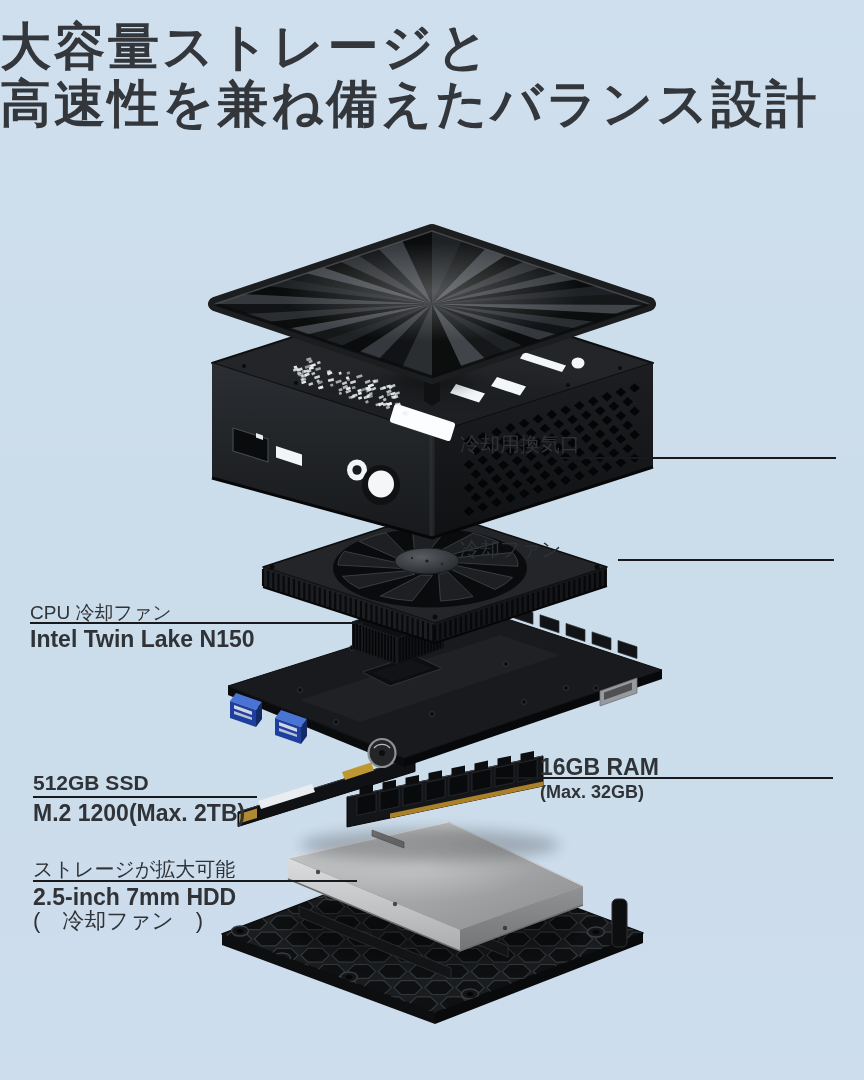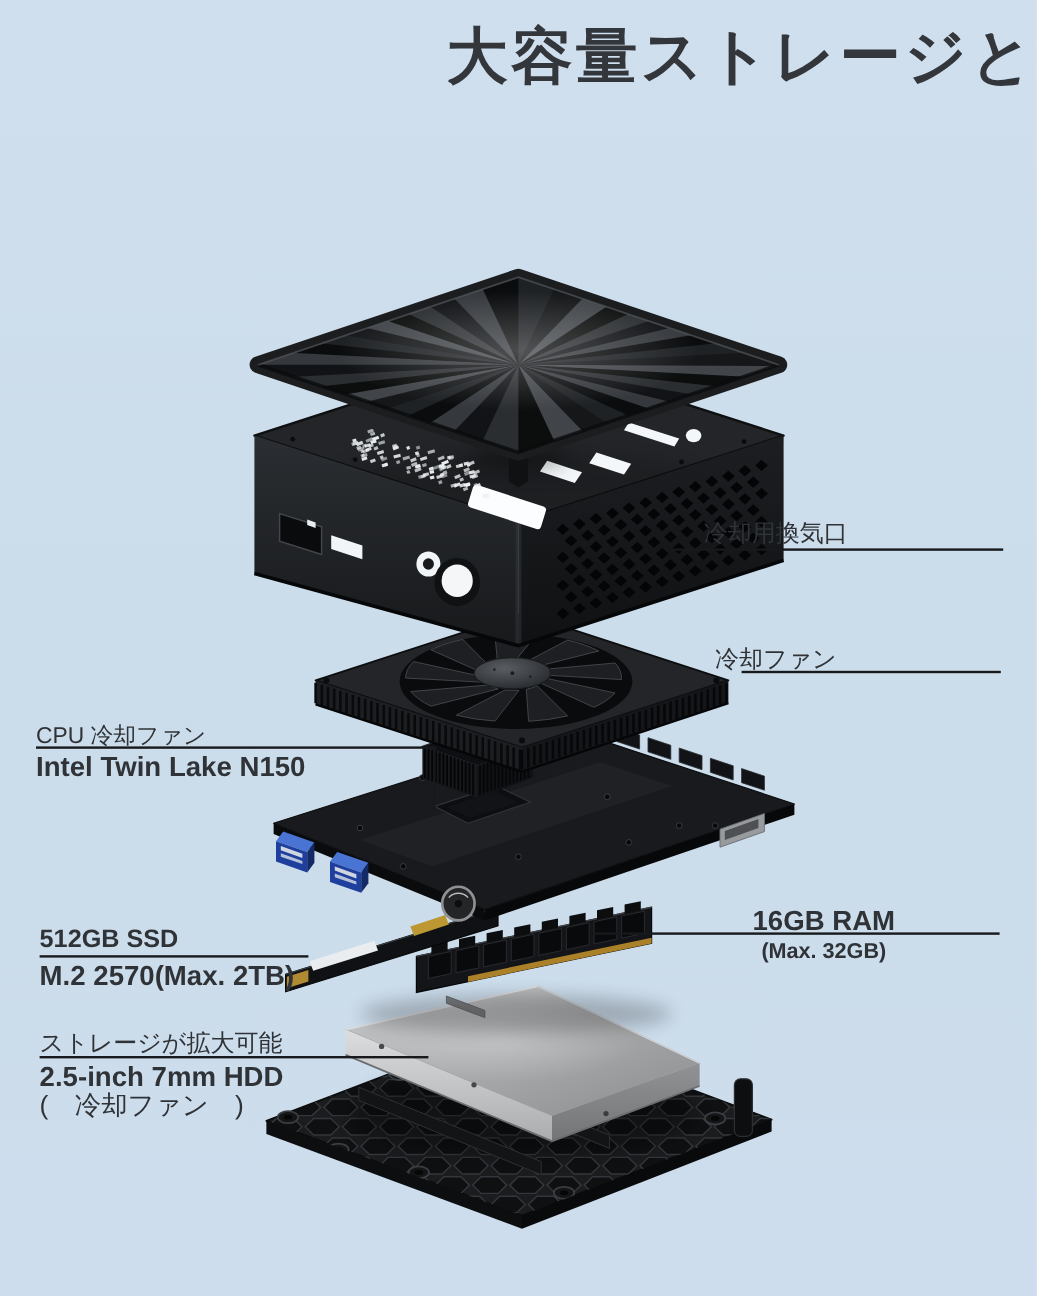--- a/index.html
+++ b/index.html
@@ -3,40 +3,41 @@
 <meta charset="utf-8">
 <style>
   html,body{margin:0;padding:0;}
   body{
     width:864px;height:1080px;position:relative;overflow:hidden;
     background:linear-gradient(180deg,#cfdfee 0%,#cbdcea 55%,#cddded 100%);
     font-family:"Liberation Sans","DejaVu Sans",sans-serif;
     color:#2f3337;
   }
   #title{
-    position:absolute;top:18px;left:0;width:864px;text-align:right;
+    position:absolute;top:18px;left:0;width:864px;text-align:left;
     font-size:51px;line-height:57px;font-weight:600;color:#33373c;letter-spacing:3px;
   }
   #device-svg{position:absolute;left:0;top:0;width:864px;height:1080px;}
   .lbl{position:absolute;white-space:nowrap;}
-  .r{text-align:center;}
+  .r{text-align:left;}
   .jp20{font-size:20px;font-weight:500;}
   .jp19{font-size:19px;font-weight:400;}
   .jp22{font-size:22px;font-weight:400;}
   .en23{font-size:23px;font-weight:700;}
   .en22{font-size:18px;font-weight:700;}
   .en21{font-size:21px;font-weight:700;text-align:right;}
   .cline{position:absolute;height:2px;background:#17191c;}
   .cline.v{width:2px;}
 </style>
 </head>
 <body>
 
 <div id="title">
   <div>大容量ストレージと</div>
+  <div>高速性を兼ね備えたバランス設計</div>
 </div>
 
 <svg id="device-svg" viewBox="0 0 864 1080">
   <defs>
     <linearGradient id="gChasL" x1="0" y1="0" x2="0" y2="1">
       <stop offset="0" stop-color="#2b2e32"></stop>
         <stop offset="1" stop-color="#17191b"></stop>
     </linearGradient>
     <linearGradient id="gChasR" x1="0" y1="0" x2="0" y2="1">
       <stop offset="0" stop-color="#1c1e21"></stop>
@@ -766,21 +767,21 @@
 <div class="lbl jp20 r" style="left:460px;top:536px;width:373px">冷却ファン</div>
 <div class="cline" style="left:618px;top:559px;width:216px"></div>
 
 <div class="lbl jp19" style="left:30px;top:600px">CPU 冷却ファン</div>
 <div class="cline" style="left:30px;top:622px;width:333px"></div>
 <div class="cline v" style="left:361px;top:622px;height:52px"></div>
 <div class="lbl en23" style="left:30px;top:626px">Intel Twin Lake N150</div>
 
 <div class="lbl en21" style="left:33px;top:771px">512GB SSD</div>
 <div class="cline" style="left:33px;top:796px;width:224px"></div>
-<div class="lbl en23" style="left:33px;top:800px">M.2 2570(Max. 2TB)</div>
+<div class="lbl en23" style="left:33px;top:800px">M.2 1200(Max. 2TB)</div>
 
 <div class="lbl en23 r" style="left:540px;top:754px;width:293px">16GB RAM</div>
 <div class="cline" style="left:494px;top:777px;width:339px"></div>
 <div class="lbl en22 r" style="left:540px;top:782px;width:293px">(Max. 32GB)</div>
 
 <div class="lbl jp20" style="left:33px;top:856px">ストレージが拡大可能</div>
 <div class="cline" style="left:33px;top:880px;width:324px"></div>
 <div class="lbl en23" style="left:33px;top:884px">2.5-inch 7mm HDD</div>
 <div class="lbl jp22" style="left:33px;top:906px">(　冷却ファン　)</div>
 

